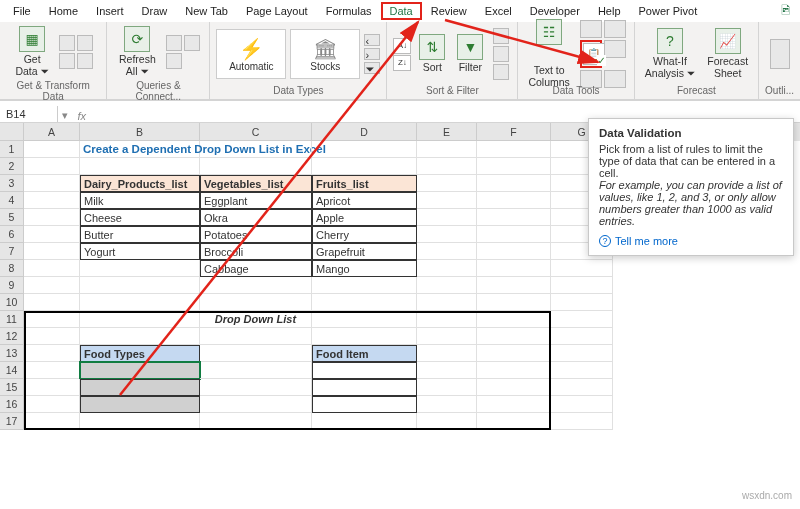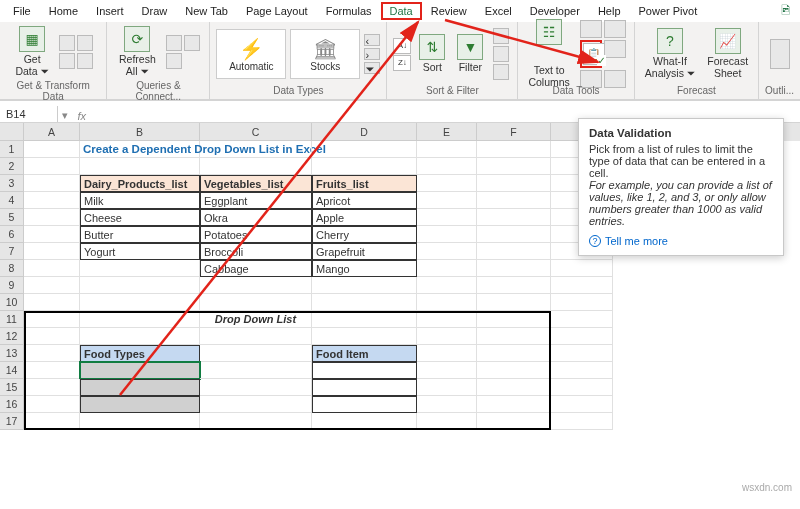--- a/index.html
+++ b/index.html
@@ -42,24 +42,24 @@
 .cell { border-right:1px solid #e0e0e0; border-bottom:1px solid #e0e0e0; padding:1px 3px; overflow:hidden; white-space:nowrap; font-size:11px; display:flex; align-items:center; }
 .cA{width:56px;} .cB{width:120px;} .cC{width:112px;} .cD{width:105px;} .cE{width:60px;} .cF{width:74px;} .cG{width:62px;}
 .title-cell { color:#1f6fb2; font-weight:bold; font-size:11.5px; }
 .hdr-cell { background:#fbe5d6; font-weight:bold; border:1px solid #333 !important; }
 .bcell { border:1px solid #333 !important; }
 .ddl-title { font-style:italic; font-weight:bold; text-align:center; }
 .tbl-hdr { background:#c5d9f1; font-weight:bold; border:1px solid #333 !important; }
 .sel-cell { background:#d0d0d0; border:1px solid #333 !important; }
 .sel-range { outline:2px solid #107c41; outline-offset:-1px; }
 .thick-box { position:absolute; border:2px solid #000; }
-.tooltip { position:absolute; right:16px; top:118px; width:206px; background:#fff; border:1px solid #c8c8c8; box-shadow:0 2px 8px rgba(0,0,0,.2); padding:8px 10px; font-size:11px; }
+.tooltip { position:absolute; right:6px; top:118px; width:206px; background:#fff; border:1px solid #c8c8c8; box-shadow:0 2px 8px rgba(0,0,0,.2); padding:8px 10px; font-size:11px; }
 .tooltip .tt-title { font-weight:600; margin-bottom:4px; font-size:11.5px; }
 .tooltip .more { color:#0066cc; margin-top:8px; display:flex; align-items:center; gap:4px; cursor:pointer; }
-.watermark { position:absolute; right:8px; bottom:16px; font-size:10px; color:#aaa; }
+.watermark { position:absolute; right:8px; bottom:8px; font-size:10px; color:#aaa; }
 svg.arrows { position:absolute; left:0; top:0; pointer-events:none; }
 </style>
 </head>
 <body>
 
 <div class="ribbon">
   <div class="tabs">
     <div class="tab">File</div>
     <div class="tab">Home</div>
     <div class="tab">Insert</div>

